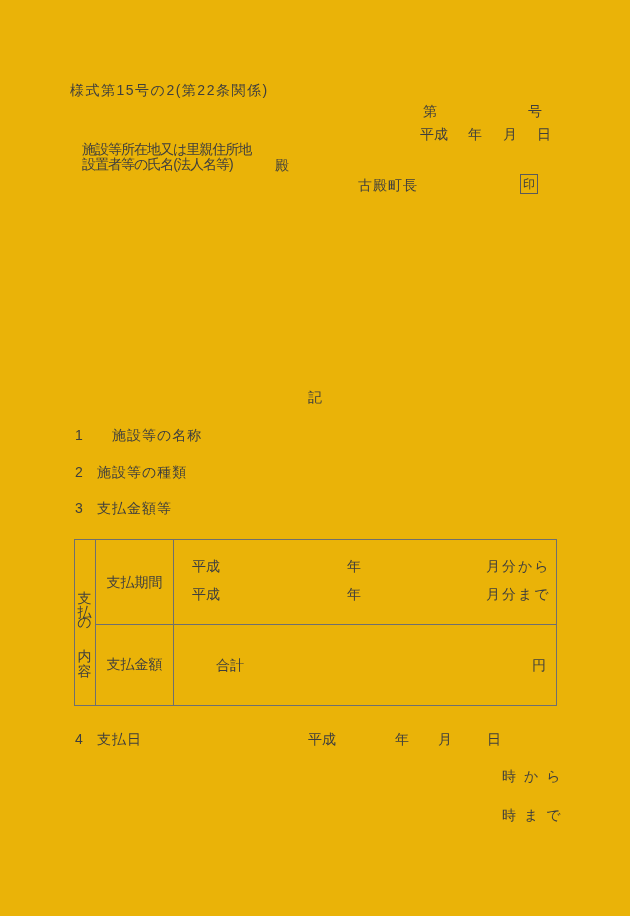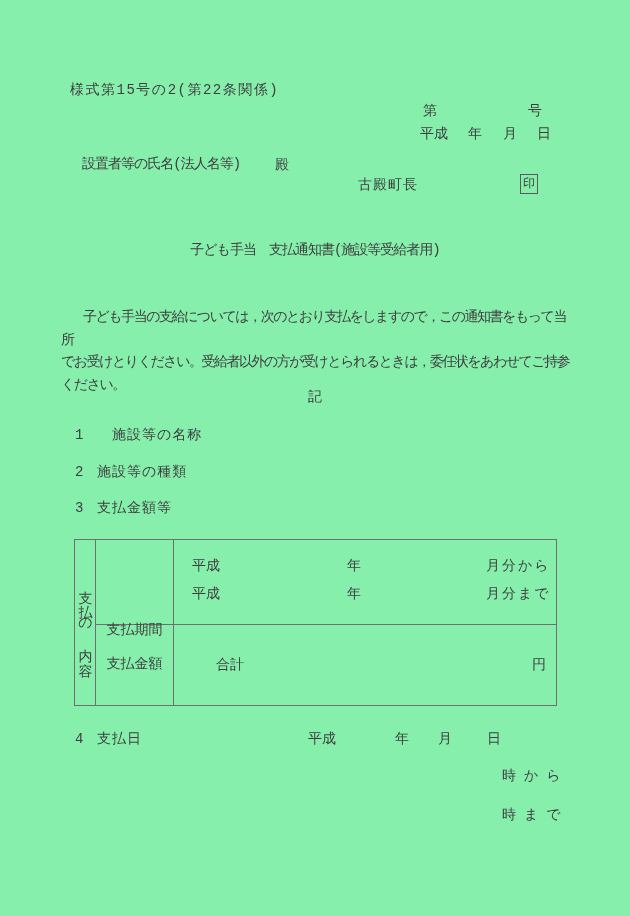--- a/index.html
+++ b/index.html
@@ -1,22 +1,22 @@
 <!DOCTYPE html>
 <html><head>
 <meta charset="utf-8">
 <style>
   * { margin:0; padding:0; box-sizing:border-box; }
   html,body { background:#fcfcfc; }
   .page {
     position:relative;
     width:630px; height:916px;
-    background:#86efac;
+    background:#eab308;
     color:#3e3e3e;
-    font-family:Liberation Mono, monospace;
+    font-family:Liberation Sans, sans-serif;
     font-size:14px;
     overflow:hidden;
   }
   .abs { position:absolute; white-space:pre; line-height:1; }
   .center-line { position:absolute; left:0; width:630px; text-align:center; line-height:1; }
   .ls-wide   { letter-spacing:1.5px; }
   .ls-item   { letter-spacing:1px; }
   .ls-tight  { letter-spacing:-1px; }
   .seal-box {
     position:absolute; left:520px; top:174px;
@@ -40,55 +40,50 @@
     display:flex; align-items:center; justify-content:center;
   }
   .tbl-side span {
     writing-mode:vertical-rl; text-orientation:upright;
     letter-spacing:14px; line-height:22px; white-space:pre;
   }
   .tbl-cell-label {
     position:absolute; display:flex; align-items:center; justify-content:center;
     line-height:1;
   }
-  .lbl-period { left:96px; top:539px; width:77px; height:85px;margin-top:48px; }
+  .lbl-period { left:96px; top:539px; width:77px; height:85px; }
   .lbl-amount { left:96px; top:624px; width:77px; height:80px; }
   .ls-suffix { letter-spacing:2px; }
   .ls-time { letter-spacing:8px; }
 </style>
 </head>
 <body>
 
 <div class="page">
 
   <div class="abs ls-wide" style="left:70px; top:83px;">様式第15号の2(第22条関係)</div>
 
   <div class="abs" style="left:423px; top:104px;">第</div>
   <div class="abs" style="left:528px; top:104px;">号</div>
 
   <div class="abs" style="left:420px; top:127px;">平成</div>
   <div class="abs" style="left:468px; top:127px;">年</div>
   <div class="abs" style="left:503px; top:127px;">月</div>
   <div class="abs" style="left:537px; top:127px;">日</div>
 
+  <div class="abs ls-tight" style="left:82px; top:142px;">施設等所在地又は里親住所地</div>
   <div class="abs ls-tight" style="left:82px; top:157px;">設置者等の氏名(法人名等)</div>
   <div class="abs" style="left:275px; top:158px;">殿</div>
 
   <div class="abs ls-item" style="left:358px; top:178px;">古殿町長</div>
   <div class="seal-box">
     <span>印</span>
   </div>
 
-  <div class="center-line ls-tight" style="top:243px;">子ども手当　支払通知書(施設等受給者用)</div>
 
-  <div class="body-par">
-    <div class="indent">子ども手当の支給については，次のとおり支払をしますので，この通知書をもって当所</div>
-    <div>でお受けとりください。受給者以外の方が受けとられるときは，委任状をあわせてご持参</div>
-    <div>ください。</div>
-  </div>
 
   <div class="center-line" style="top:390px;">記</div>
 
   <div class="abs" style="left:75px; top:428px;">1</div>
   <div class="abs ls-item" style="left:112px; top:428px;">施設等の名称</div>
 
   <div class="abs" style="left:75px; top:465px;">2</div>
   <div class="abs ls-item" style="left:97px; top:465px;">施設等の種類</div>
 
   <div class="abs" style="left:75px; top:501px;">3</div>

